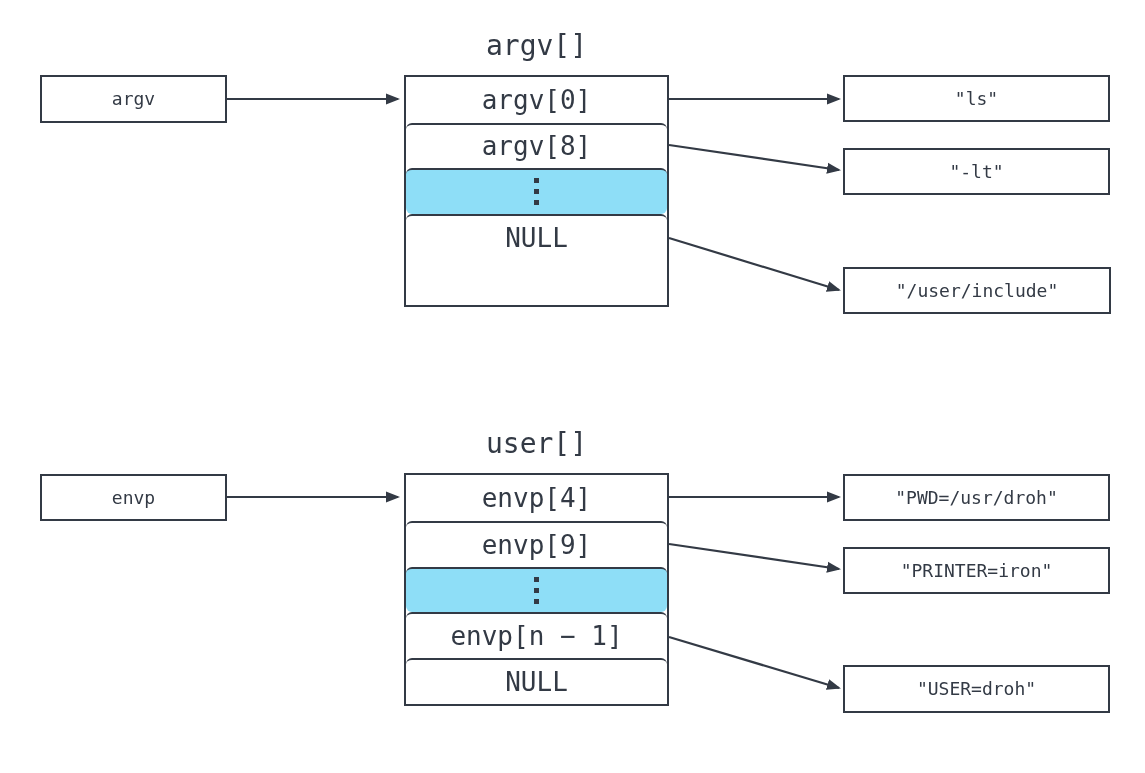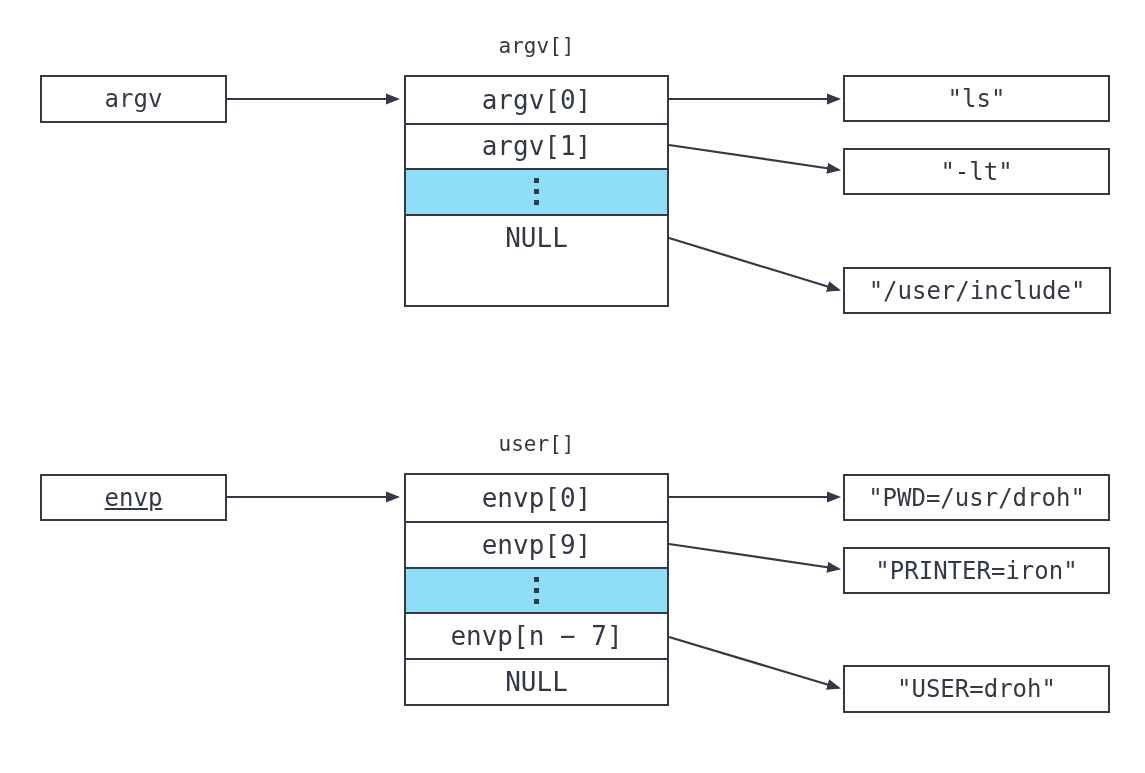--- a/index.html
+++ b/index.html
@@ -7,34 +7,34 @@
   .canvas {
     position:relative; width:1145px; height:773px; background:var(--bg);
     font-family:"DejaVu Sans Mono","Liberation Mono",monospace;
     color:var(--ink); overflow:hidden;
   }
   .arrows { position:absolute; left:0; top:0; width:1145px; height:773px; pointer-events:none; }
   .box {
     position:absolute; box-sizing:border-box; background:#fff;
     border:2px solid var(--ink);
     display:flex; align-items:center; justify-content:center;
-    font-size:24px; line-height:1; white-space:pre;
+    font-size:18px; line-height:1; white-space:pre;
   }
   .arr-title {
     position:absolute; width:265px; text-align:center;
-    font-size:21px; line-height:34px; white-space:pre;
+    font-size:28px; line-height:34px; white-space:pre;
   }
   .array {
     position:absolute; box-sizing:border-box; background:#fff;
     border:2px solid var(--ink);
     display:grid; grid-template-rows:repeat(5,1fr);
   }
   .cell {
     display:flex; align-items:center; justify-content:center;
-    font-size:26px; line-height:1; white-space:pre;
+    font-size:26px; line-height:1; white-space:pre;border-radius:6px;
   }
   .cell + .cell { border-top:2px solid var(--ink); }
   .cell.hl { background:var(--hl); }
   .vdots { display:flex; flex-direction:column; gap:6px; }
   .vdots i { display:block; width:5px; height:5px; background:var(--ink); }
 </style>
 </head>
 <body>
 
 <div class="canvas">
@@ -56,42 +56,42 @@
       <line x1="669" y1="637" x2="839" y2="688" marker-end="url(#ah)"></line>
     </g>
   </svg>
 
   <div class="arr-title" style="left:404px; top:29px;">argv[]</div>
 
   <div class="box" style="left:40px; top:75px; width:187px; height:48px;">argv</div>
 
   <div class="array" style="left:404px; top:75px; width:265px; height:232px;">
     <div class="cell">argv[0]</div>
-    <div class="cell">argv[1]</div>
+    <div class="cell">argv[8]</div>
     <div class="cell hl">
       <span class="vdots"><i></i><i></i><i></i></span>
     </div>
     <div class="cell">NULL</div>
   </div>
 
   <div class="box" style="left:843px; top:75px; width:267px; height:47px;">"ls"</div>
   <div class="box" style="left:843px; top:148px; width:267px; height:47px;">"-lt"</div>
   <div class="box" style="left:843px; top:267px; width:268px; height:47px;">"/user/include"</div>
 
   <div class="arr-title" style="left:404px; top:427px;">user[]</div>
 
-  <div class="box" style="left:40px; top:474px; width:187px; height:47px;text-decoration:underline;">envp</div>
+  <div class="box" style="left:40px; top:474px; width:187px; height:47px;">envp</div>
 
   <div class="array" style="left:404px; top:473px; width:265px; height:233px;">
-    <div class="cell">envp[0]</div>
+    <div class="cell">envp[4]</div>
     <div class="cell">envp[9]</div>
     <div class="cell hl">
       <span class="vdots"><i></i><i></i><i></i></span>
     </div>
-    <div class="cell">envp[n − 7]</div>
+    <div class="cell">envp[n − 1]</div>
     <div class="cell">NULL</div>
   </div>
 
   <div class="box" style="left:843px; top:474px; width:267px; height:47px;">"PWD=/usr/droh"</div>
   <div class="box" style="left:843px; top:547px; width:267px; height:47px;">"PRINTER=iron"</div>
   <div class="box" style="left:843px; top:665px; width:267px; height:48px;">"USER=droh"</div>
 
 </div>
 
 </body></html>

